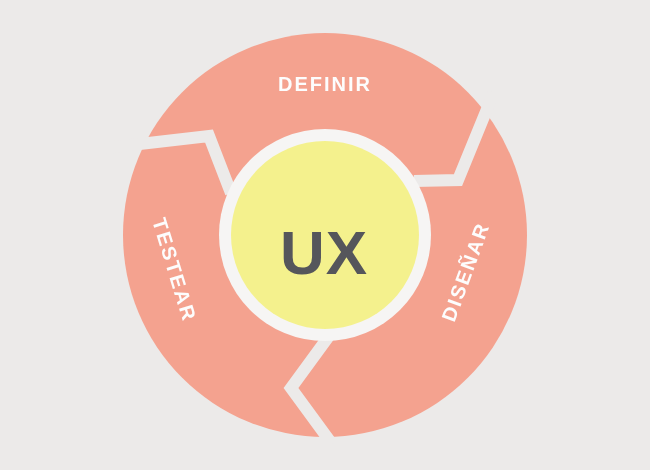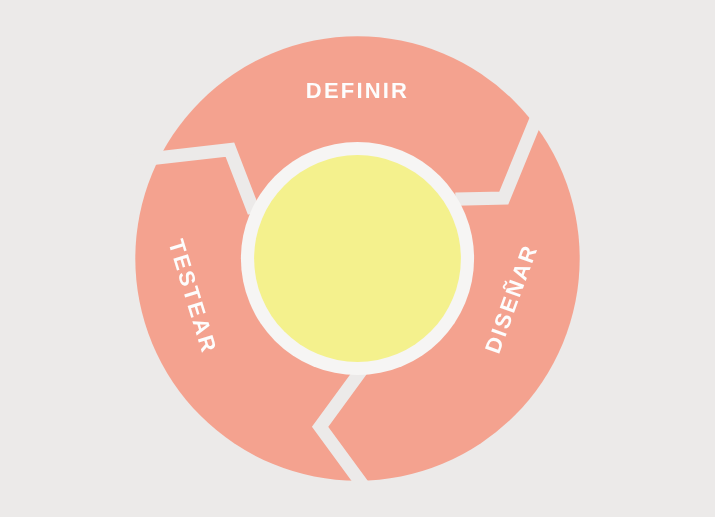--- a/index.html
+++ b/index.html
@@ -86,14 +86,15 @@
     <circle cx="325" cy="235" r="94" fill="#F4F18D"></circle>
   </svg>
 
   <div class="label stage-label label-definir">DEFINIR</div>
 
   <div class="label stage-label label-disenar">DISEÑAR</div>
 
   <div class="label stage-label label-testear">TESTEAR</div>
 
 
+  <div class="label label-ux">UX</div>
 
 </div>
 
 </body></html>

